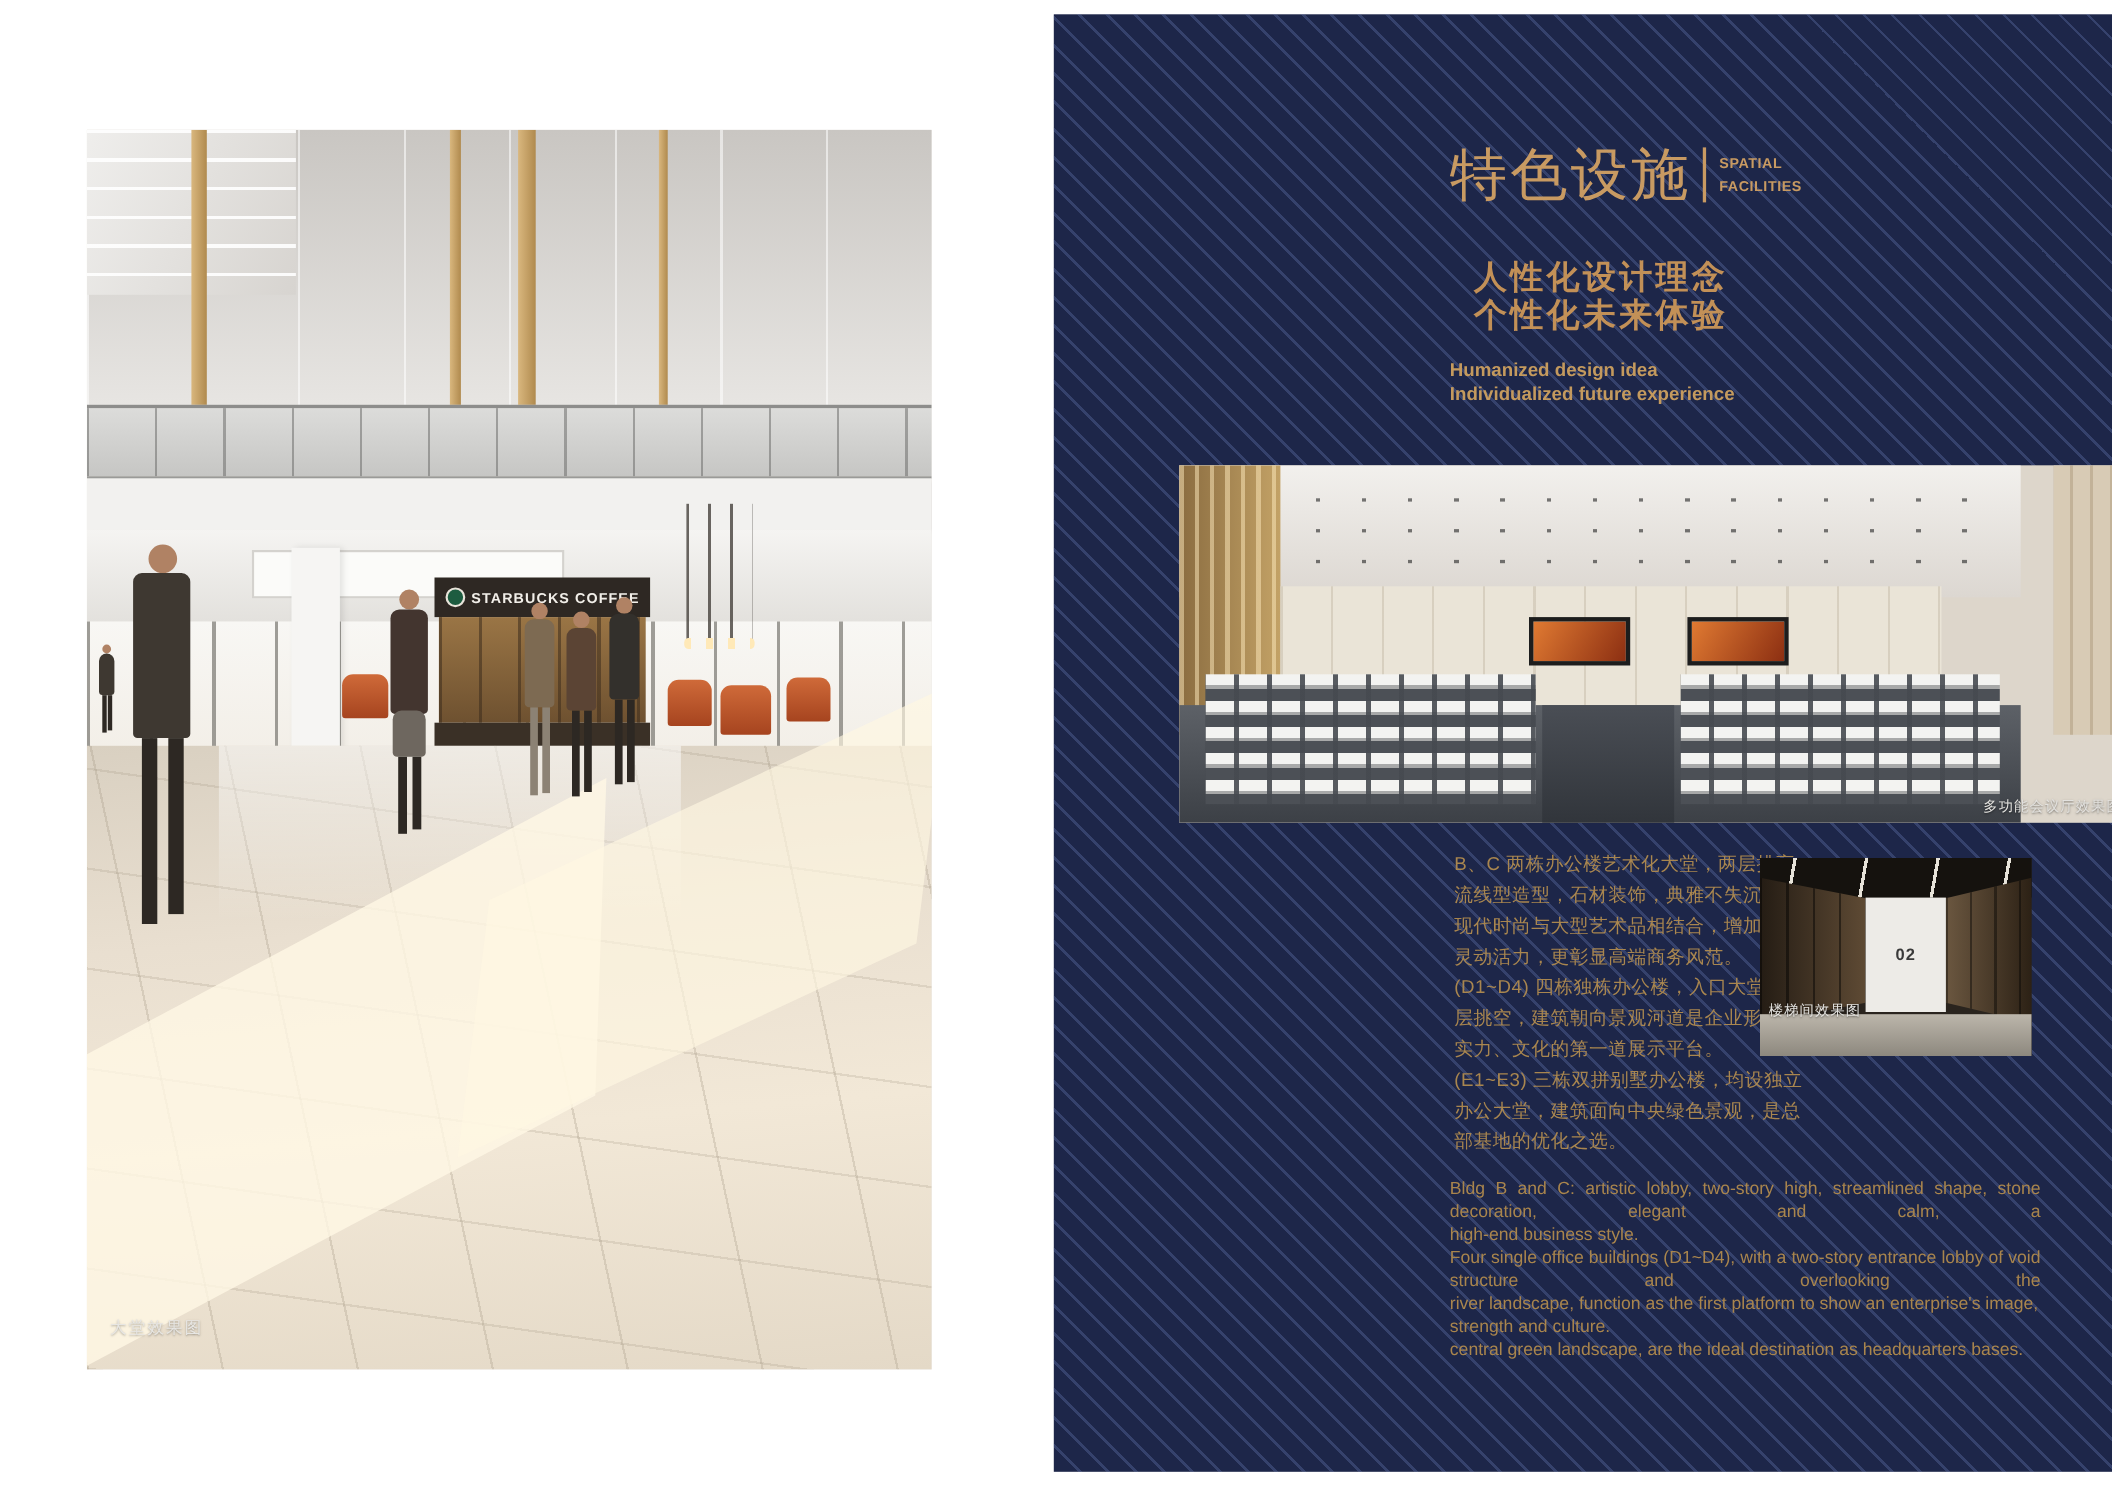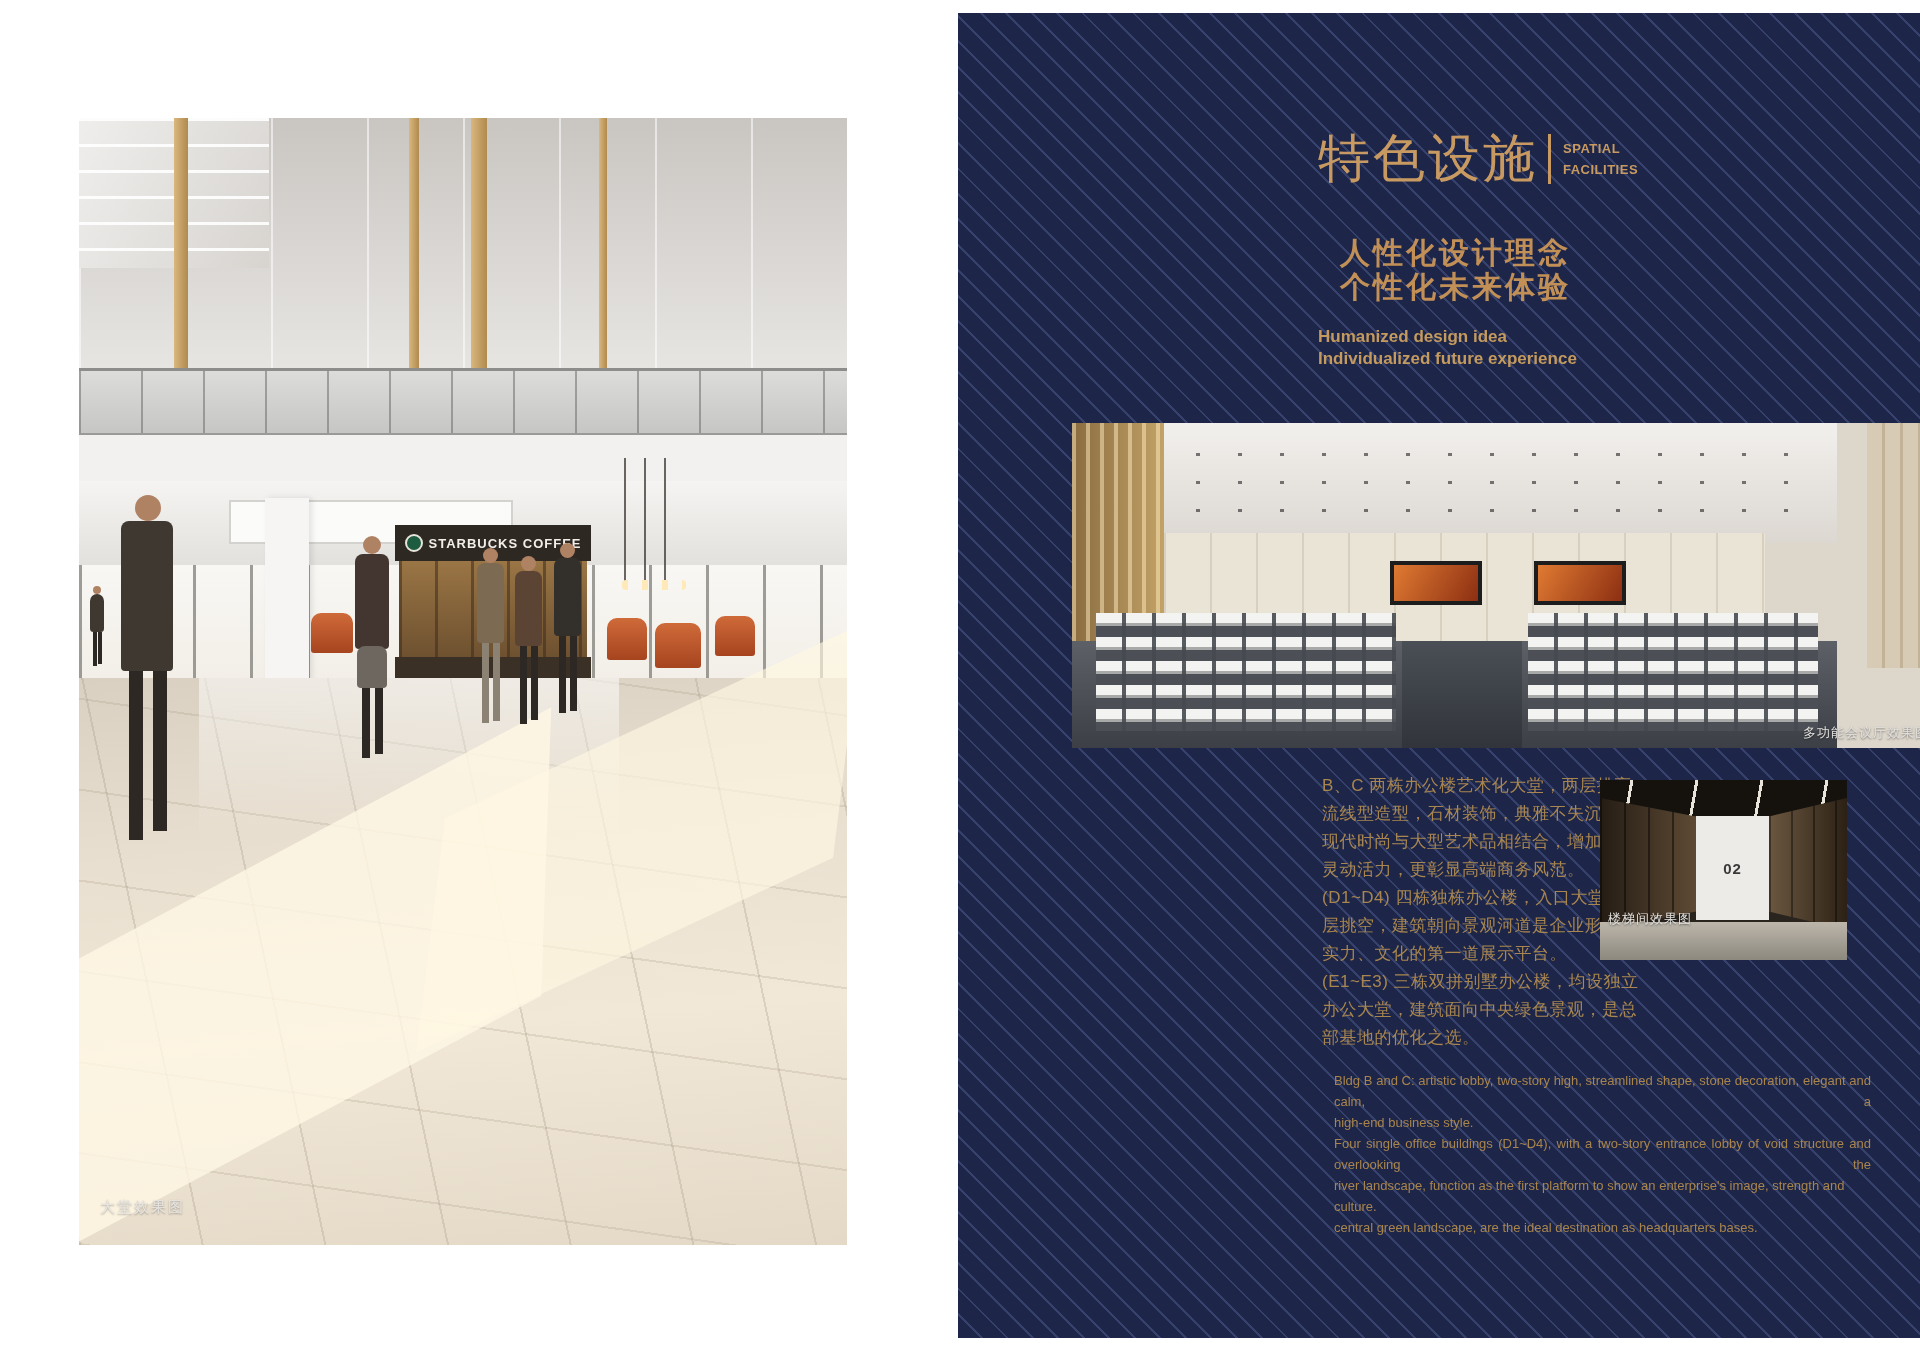--- a/index.html
+++ b/index.html
@@ -133,21 +133,21 @@
     background:
       repeating-linear-gradient(90deg, rgba(0,0,0,.4) 0 2px, rgba(0,0,0,0) 2px 22px),
       linear-gradient(270deg,#2c2115,#6b5740);
     clip-path:polygon(0 14%,100% 0,100% 100%,0 86%);}
   .co-backwall{left:96px;top:36px;width:73px;height:104px;background:#edebe7;
     display:flex;align-items:center;justify-content:center;}
   .co-sign{color:#3a3a3a;font-size:15px;font-weight:bold;letter-spacing:1px;}
   .co-floor{left:0;bottom:0;width:247px;height:38px;
     background:linear-gradient(#bcb6ab,#8d887e);}
 
-  .para-en{left:376px;top:1057px;width:537px;color:#a9854d;font-size:13px;
+  .para-en{left:360px;top:1057px;width:537px;color:#a9854d;font-size:16px;
     line-height:21px;}
   .para-en div{text-align:left;}
   .para-en div.j{text-align:justify;text-align-last:justify;}
 </style>
 </head>
 <body>
 
 <div class="abs left-page">
   <figure class="abs lobby-photo" style="margin:0">
     <div class="abs marble-wall"></div>

